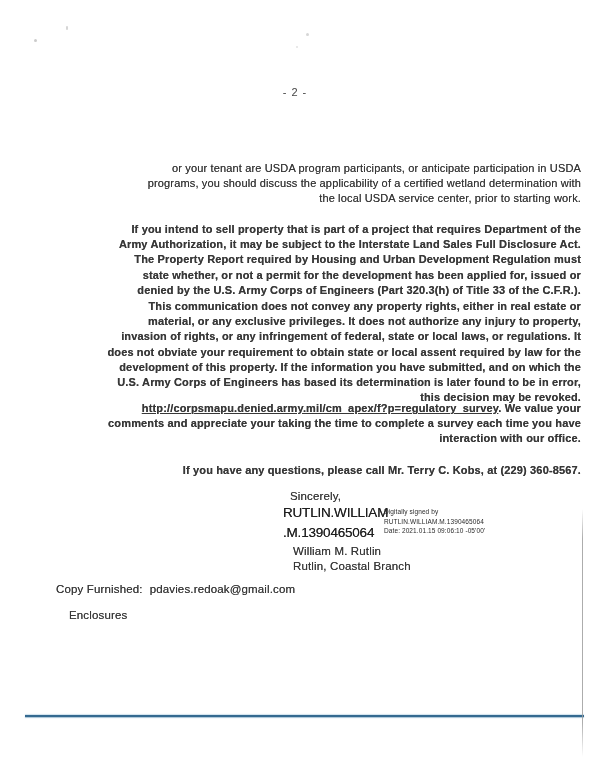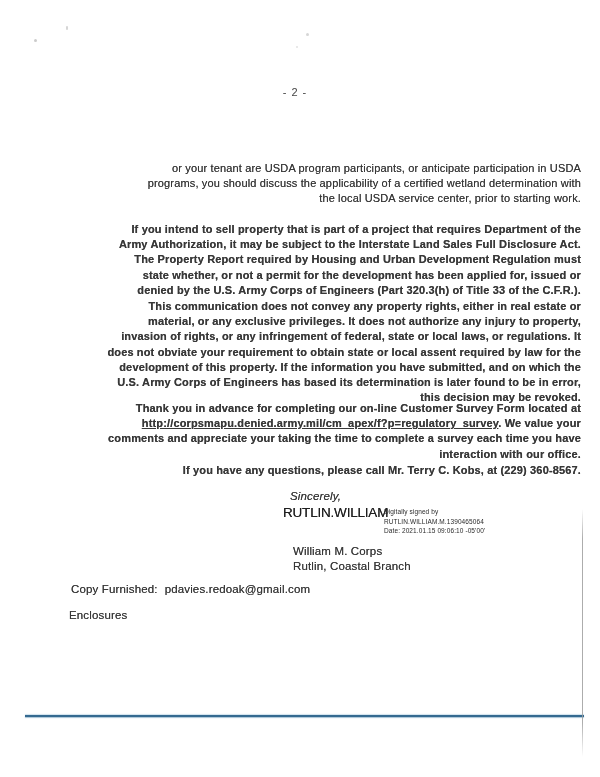--- a/index.html
+++ b/index.html
@@ -21,39 +21,39 @@
     font-size: 11px; line-height: 15.2px;
     white-space: pre-line;
     letter-spacing: 0.15px;
     text-shadow: 0 0 0.3px #5a5a5a;
     text-align: right;
   }
   .indent { text-indent: 17px; font-weight: bold; }
   .doc-link { text-decoration: underline; text-underline-offset: 1px; }
   .sig-closing {
     position: absolute; left: 290px; top: 490px;
-    font-size: 11.5px; letter-spacing: 0.15px; text-shadow: 0 0 0.3px #5a5a5a; font-style: italic;
+    font-size: 11.5px; letter-spacing: 0.15px; text-shadow: 0 0 0.3px #5a5a5a;
   }
   .digsig-id {
     position: absolute; left: 283px; top: 503px;
     font-size: 13.5px; line-height: 20px; letter-spacing: -0.2px;
     color: #1f1f1f; text-shadow: 0 0 0.3px #444;
   }
   .digsig-note {
     position: absolute; left: 384px; top: 507px;
     font-size: 6.5px; line-height: 9.5px; letter-spacing: 0.1px;
     color: #2b2b2b;
   }
   .sig-block {
     position: absolute; left: 293px; top: 544px;
     font-size: 11.5px; line-height: 14.5px; letter-spacing: 0.15px;
     text-shadow: 0 0 0.3px #5a5a5a;
   }
   .copy-line {
-    position: absolute; left: 71px; top: 583px;
+    position: absolute; left: 56px; top: 583px;
     font-size: 11.5px; letter-spacing: 0.15px; text-shadow: 0 0 0.3px #5a5a5a;
   }
   .copy-line .value { margin-left: 7px; }
   .enclosures {
     position: absolute; left: 69px; top: 609px;
     font-size: 11.5px; letter-spacing: 0.15px; text-shadow: 0 0 0.3px #5a5a5a;
   }
   .scan-blue-line {
     position: absolute; left: 25px; top: 715px; width: 559px; height: 2px;
     background: #356a90;
@@ -94,41 +94,41 @@
 denied by the U.S. Army Corps of Engineers (Part 320.3(h) of Title 33 of the C.F.R.).</p>
 
   <p class="para indent" style="top:299px">This communication does not convey any property rights, either in real estate or
 material, or any exclusive privileges. It does not authorize any injury to property,
 invasion of rights, or any infringement of federal, state or local laws, or regulations. It
 does not obviate your requirement to obtain state or local assent required by law for the
 development of this property. If the information you have submitted, and on which the
 U.S. Army Corps of Engineers has based its determination is later found to be in error,
 this decision may be revoked.</p>
 
-  <p class="para indent" style="top:401px"><span>Thank you in advance for completing our on-line Customer Survey Form located at
-</span><span class="doc-link">http://corpsmapu.denied.army.mil/cm_apex/f?p=regulatory_survey</span><span>.  We value your
+  <p class="para indent" style="top:401px"><span class="doc-link">http://corpsmapu.denied.army.mil/cm_apex/f?p=regulatory_survey</span><span>.  We value your
 comments and appreciate your taking the time to complete a survey each time you have
 interaction with our office.</span></p>
 
   <p class="para indent" style="top:463px">If you have any questions, please call Mr. Terry C. Kobs, at (229) 360-8567.</p>
 
   <div class="sig-closing">Sincerely,</div>
 
   <div class="digsig-id">
     <div>RUTLIN.WILLIAM</div>
+    <div>.M.1390465064</div>
   </div>
 
   <div class="digsig-note">
     <div>Digitally signed by</div>
     <div>RUTLIN.WILLIAM.M.1390465064</div>
     <div>Date: 2021.01.15 09:06:10 -05'00'</div>
   </div>
 
   <div class="sig-block">
-    <div>William M. Corps</div>
+    <div>William M. Rutlin</div>
     <div>Rutlin, Coastal Branch</div>
   </div>
 
   <div class="copy-line">
     <span>Copy Furnished:</span><span class="value">pdavies.redoak@gmail.com</span>
   </div>
 
   <div class="enclosures">Enclosures</div>
 
   <div class="scan-blue-line"></div>

